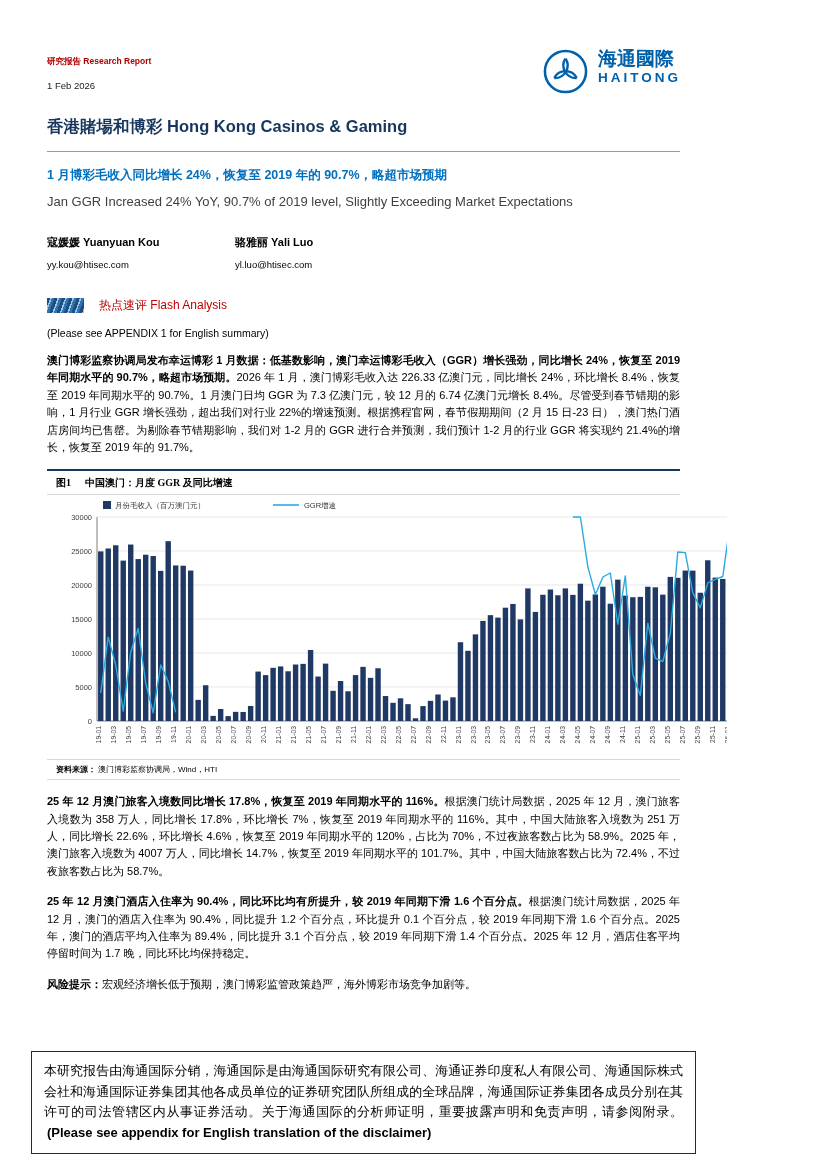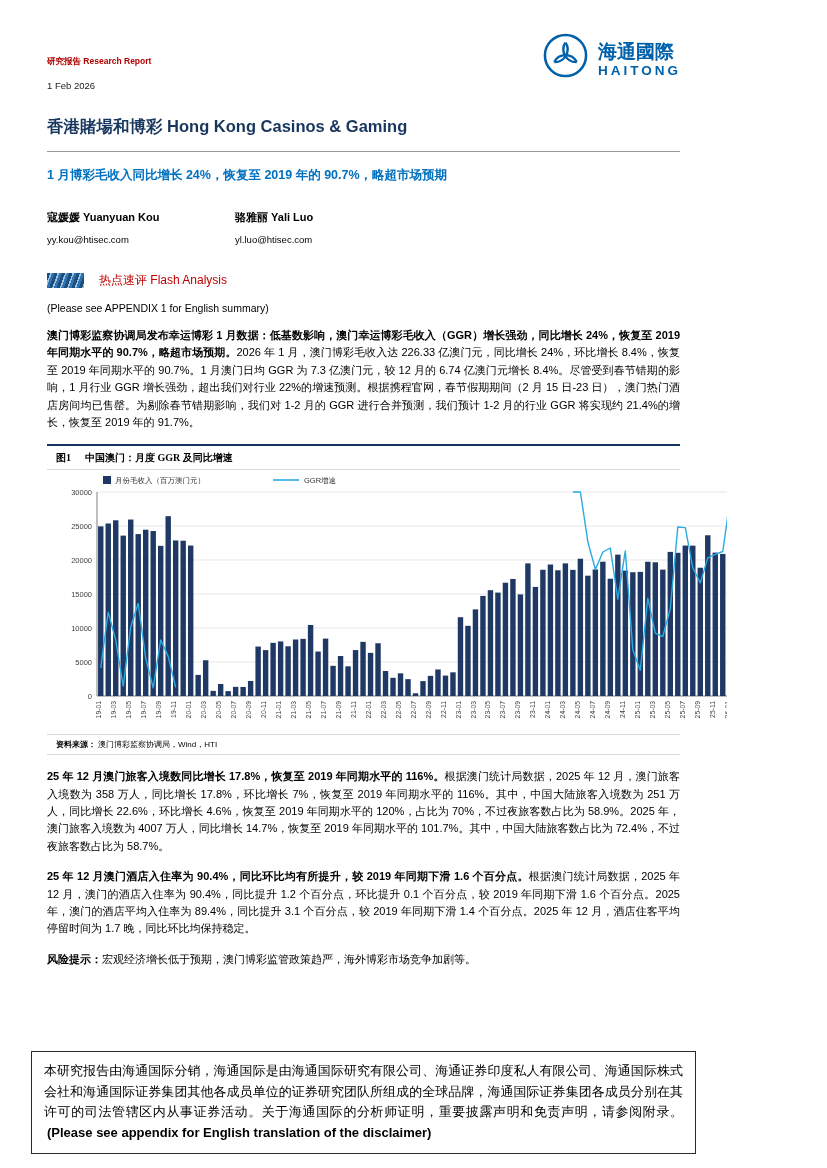--- a/index.html
+++ b/index.html
@@ -6,21 +6,21 @@
   .page{
     width:727px;height:1168px;box-sizing:border-box;
     padding:56px 47px 14px 47px;position:relative;
     display:flex;flex-direction:column;
     font-family:"Liberation Sans","DejaVu Sans",sans-serif;
     color:#000;background:#fff;overflow:hidden;
   }
   .header{display:flex;justify-content:space-between;align-items:flex-start;}
   .research-label{color:#b00000;font-size:8.5px;font-weight:bold;}
   .report-date{font-size:9.5px;color:#1a1a1a;margin-top:12px;}
-  .logo{position:absolute;top:32px;right:46px;display:flex;align-items:flex-end;gap:9px;}
+  .logo{position:absolute;top:48px;right:46px;display:flex;align-items:flex-start;gap:9px;}
   .logo-cn{font-size:19px;font-weight:bold;color:#0060a9;line-height:1.15;}
   .logo-en{font-size:13.5px;font-weight:bold;color:#0060a9;letter-spacing:3px;line-height:1.2;}
   .title{font-size:16.5px;font-weight:bold;color:#17365d;margin-top:25px;}
   .rule{border-top:1px solid #9a9a9a;margin:13px 0 15px 0;height:0;}
   .headline-cn{color:#0070c0;font-weight:bold;font-size:12.5px;}
   .headline-en{color:#3f3f3f;font-size:13px;margin-top:10px;}
   .authors{display:flex;margin-top:26px;}
   .author{width:188px;}
   .author-name{font-size:11px;font-weight:bold;}
   .author-email{font-size:9.5px;margin-top:9px;}
@@ -65,20 +65,21 @@
         <div class="logo-cn">海通國際</div>
         <div class="logo-en">HAITONG</div>
       </div>
     </div>
   </div>
 
   <div class="title">香港賭場和博彩 Hong Kong Casinos &amp; Gaming</div>
   <div class="rule"></div>
 
   <div class="headline-cn">1 月博彩毛收入同比增长 24%，恢复至 2019 年的 90.7%，略超市场预期</div>
+  <div class="headline-en">Jan GGR Increased 24% YoY, 90.7% of 2019 level, Slightly Exceeding Market Expectations</div>
 
   <div class="authors">
     <div class="author">
       <div class="author-name">寇媛媛 Yuanyuan Kou</div>
       <div class="author-email">yy.kou@htisec.com</div>
     </div>
     <div class="author">
       <div class="author-name">骆雅丽 Yali Luo</div>
       <div class="author-email">yl.luo@htisec.com</div>
     </div>

